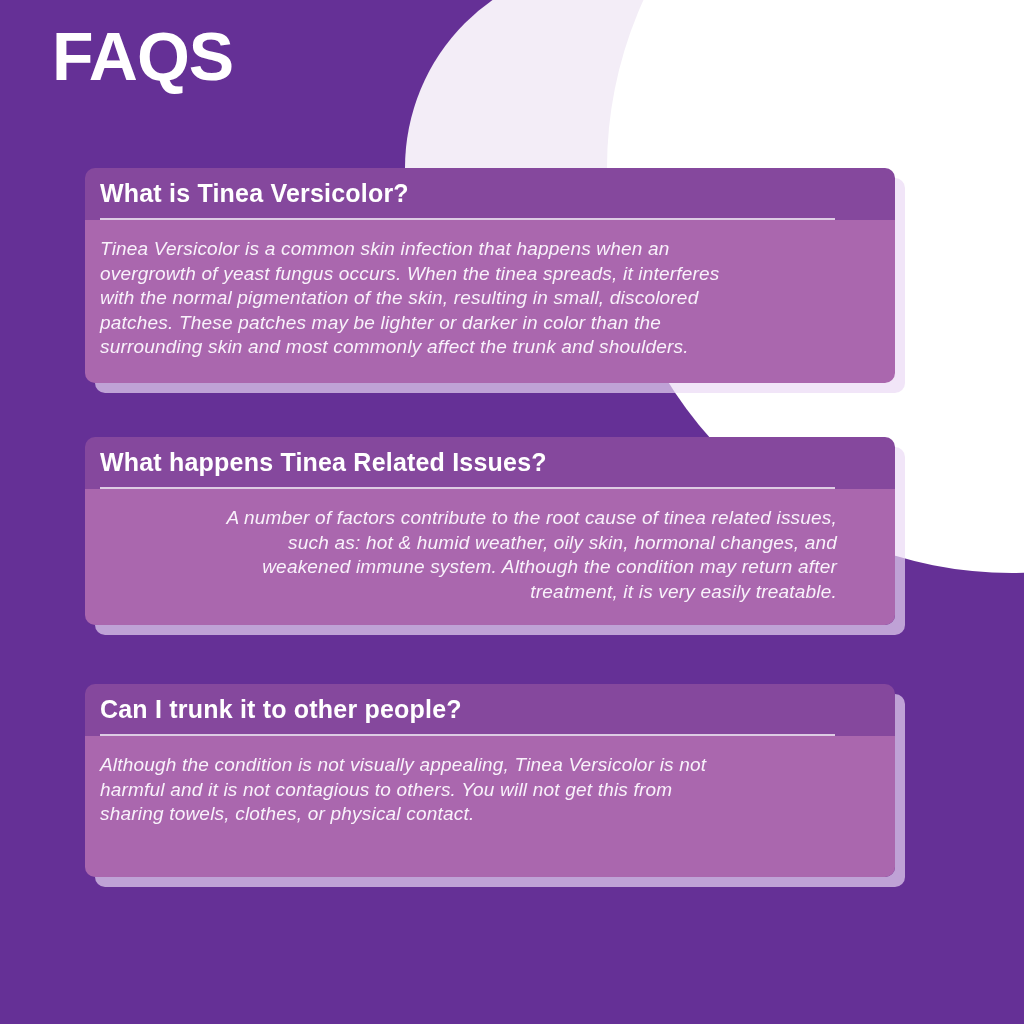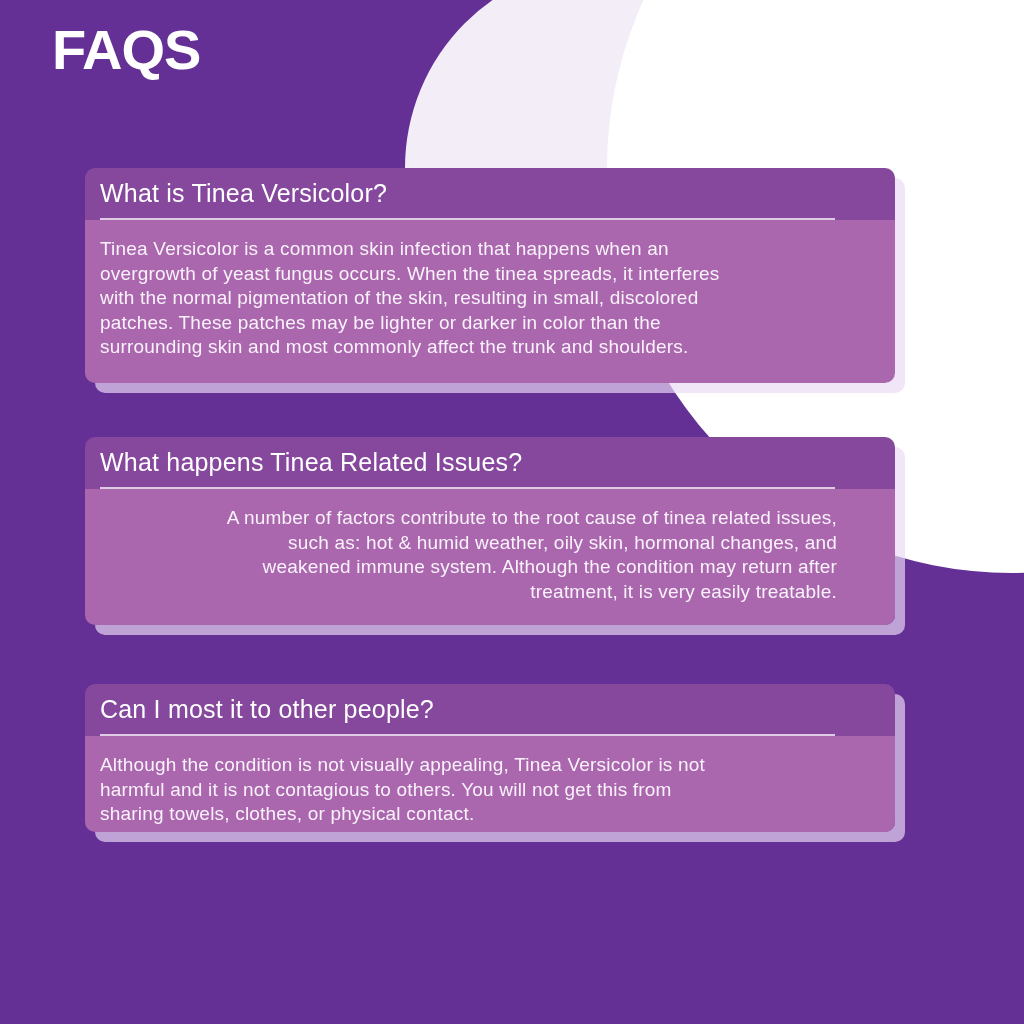--- a/index.html
+++ b/index.html
@@ -32,21 +32,21 @@
   .circle-white{
     width:810px;height:810px;
     left:607px;top:-237px;
     background:var(--circle);
     z-index:2;
   }
   .page-title{
     position:absolute;
     left:52px;top:22px;
     z-index:3;
-    font-size:56px;
+    font-size:68px;
     font-weight:bold;
     letter-spacing:-1px;
     line-height:1;
     color:var(--title-color);
   }
   .faq-card{
     position:absolute;
     left:85px;
     width:810px;
     z-index:3;
@@ -67,32 +67,33 @@
   }
   .card-header::after{
     content:"";
     position:absolute;
     left:15px;right:60px;bottom:0;
     height:2px;
     background:var(--divider);
   }
   .question{
     font-size:25px;
-    font-weight:normal;
+    font-weight:bold;
     color:var(--title-color);
     letter-spacing:0.2px;
   }
   .card-body{
     background:var(--card-body);
     border-radius:0 0 10px 10px;
     padding:17px 58px 0 15px;
+    font-style:italic;
   }
   .card-0 .card-body{height:163px;}
   .card-1 .card-body{height:136px;text-align:right;}
-  .card-2 .card-body{height:96px;}
+  .card-2 .card-body{height:141px;}
   .answer{
     font-size:19px;
     line-height:24.5px;
     color:var(--text-color);
     letter-spacing:0.2px;
     white-space:pre-line;
   }
 </style>
 </head>
 <body>
@@ -124,21 +125,21 @@
     <div class="card-body">
       <p class="answer">A number of factors contribute to the root cause of tinea related issues,
 such as: hot &amp; humid weather, oily skin, hormonal changes, and
 weakened immune system. Although the condition may return after
 treatment, it is very easily treatable.</p>
     </div>
   </div>
 
   <div class="faq-card card-2">
     <div class="card-header">
-      <span class="question">Can I most it to other people?</span>
+      <span class="question">Can I trunk it to other people?</span>
     </div>
     <div class="card-body">
       <p class="answer">Although the condition is not visually appealing, Tinea Versicolor is not
 harmful and it is not contagious to others. You will not get this from
 sharing towels, clothes, or physical contact.</p>
     </div>
   </div>
 
 </div>
 

